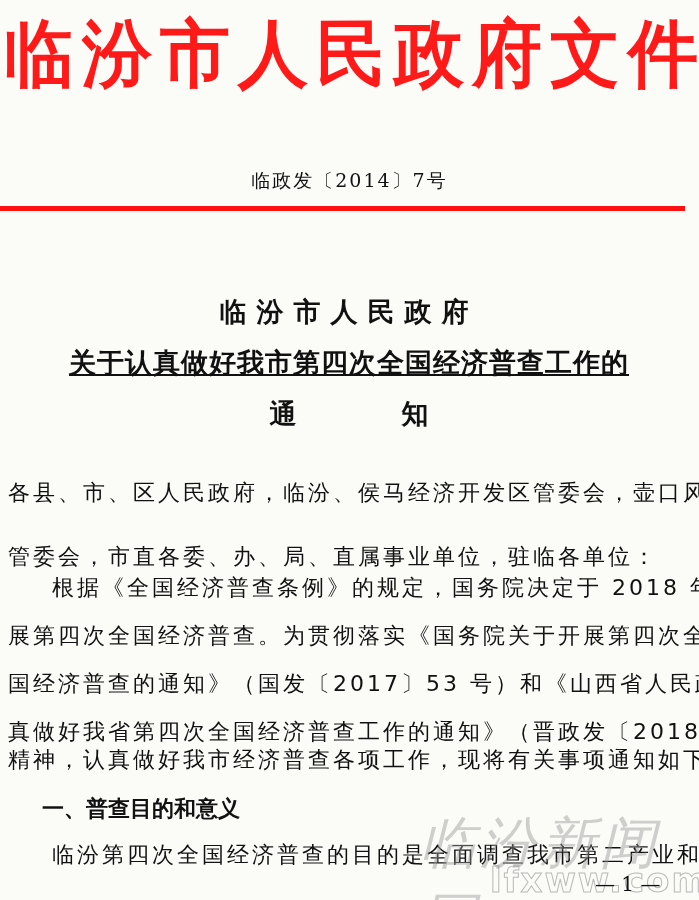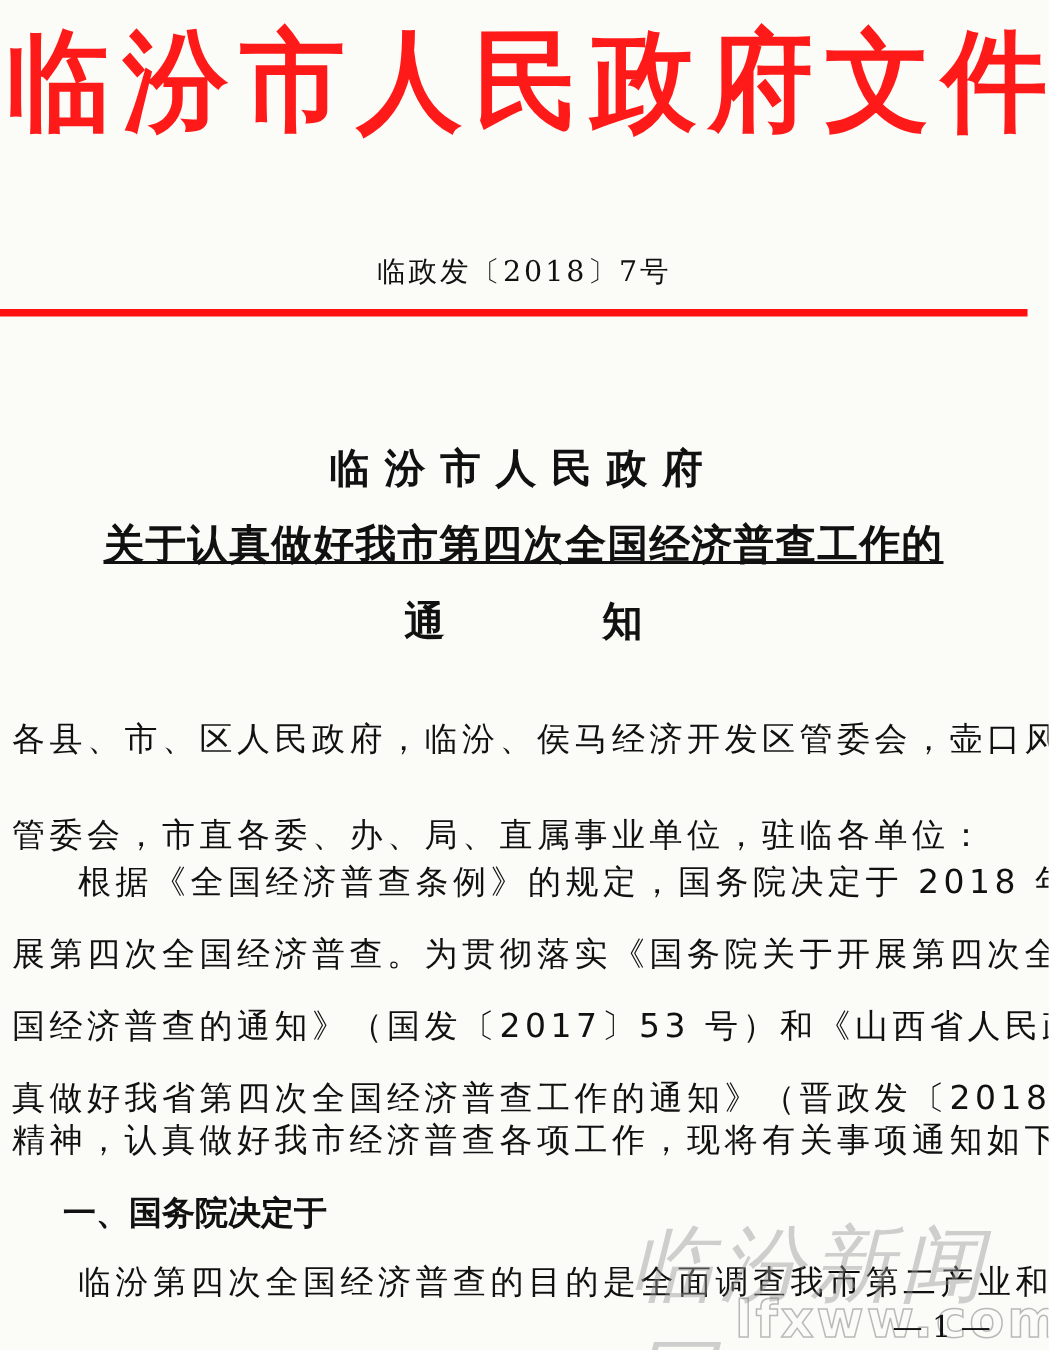--- a/index.html
+++ b/index.html
@@ -47,38 +47,38 @@
     }
     .wm-cn { position: absolute; left: 0; top: -6px; font-size: 56px; letter-spacing: 4px; font-style: italic; }
     .wm-url { position: absolute; left: 70px; top: 48px; font-size: 34px; font-weight: bold; letter-spacing: 2px; -webkit-text-stroke: 1px rgba(120,120,120,0.5); color: transparent; }
     .page-num { position: absolute; left: 595px; top: 872px; font-size: 20px; white-space: nowrap; }
   </style>
 </head>
 <body>
 
 <div>
   <div class="header-title">临汾市人民政府文件</div>
-  <div class="doc-number">临政发〔2018〕7号</div>
+  <div class="doc-number">临政发〔2014〕7号</div>
   <div class="red-rule"></div>
 
   <div class="title-block t1">临汾市人民政府</div>
   <div class="title-block t2">关于认真做好我市第四次全国经济普查工作的</div>
   <div class="title-block t3">
     <span>通</span><span class="gap"></span><span>知</span>
   </div>
 
   <div class="body-line" style="top:478px">各县、市、区人民政府，临汾、侯马经济开发区管委会，壶口风景区</div>
   <div class="body-line" style="top:542px">管委会，市直各委、办、局、直属事业单位，驻临各单位：</div>
   <div class="body-line indent" style="top:573px">根据《全国经济普查条例》的规定，国务院决定于 2018 年开</div>
   <div class="body-line" style="top:621px">展第四次全国经济普查。为贯彻落实《国务院关于开展第四次全</div>
   <div class="body-line" style="top:669px">国经济普查的通知》（国发〔2017〕53 号）和《山西省人民政府关于认</div>
   <div class="body-line" style="top:717px">真做好我省第四次全国经济普查工作的通知》（晋政发〔2018〕8 号）</div>
   <div class="body-line" style="top:745px; top:745px">精神，认真做好我市经济普查各项工作，现将有关事项通知如下：</div>
 
-  <div class="section-heading">一、国务院决定于</div>
+  <div class="section-heading">一、普查目的和意义</div>
   <div class="body-line indent" style="top:840px">临汾第四次全国经济普查的目的是全面调查我市第二产业和</div>
 
   <div class="watermark">
     <div class="wm-cn">临汾新闻网</div>
     <div class="wm-url">lfxww.com</div>
   </div>
 
   <div class="page-num">— 1 —</div>
 </div>
 

